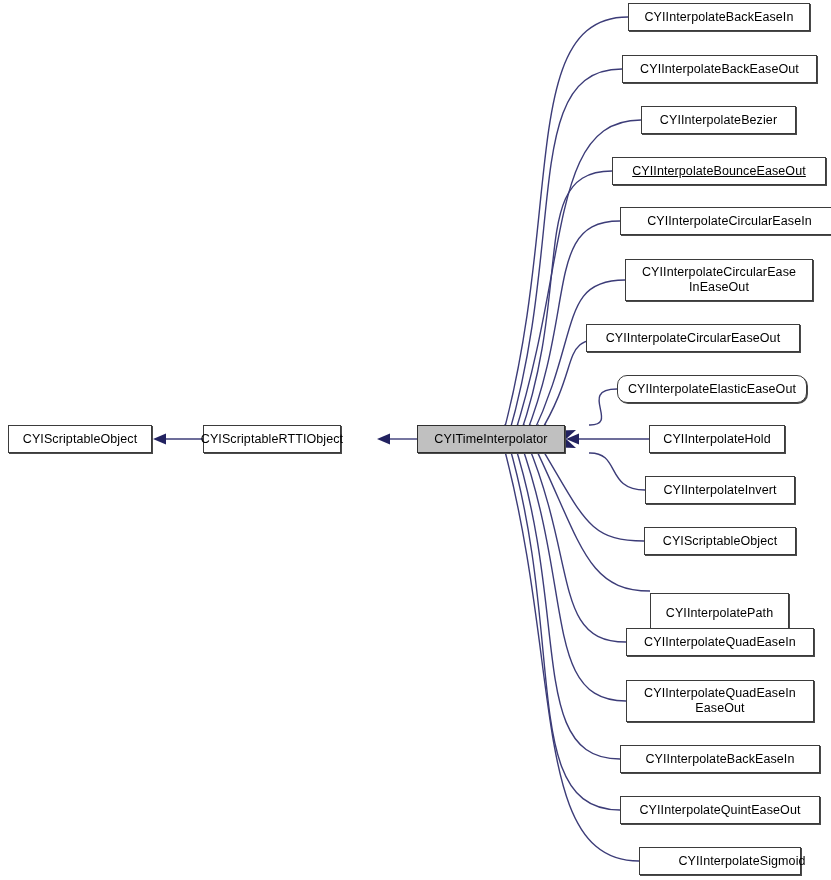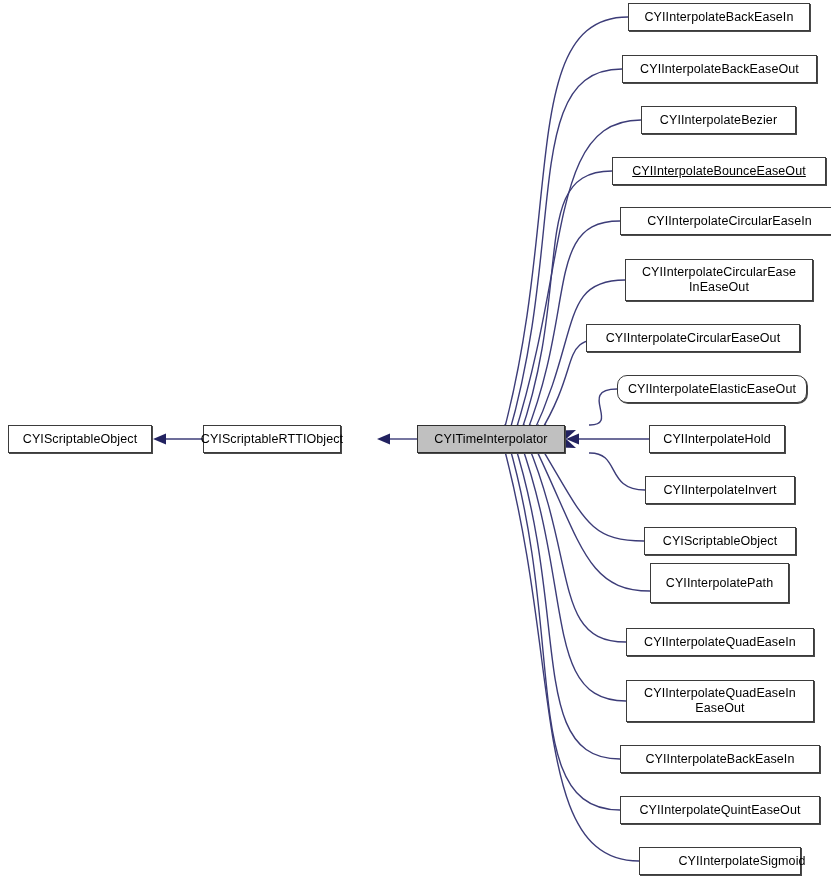--- a/index.html
+++ b/index.html
@@ -109,21 +109,21 @@
       <div class="node" style="left: 641px; top: 106px; width: 155px; height: 28px;"><span class="node-label">CYIInterpolateBezier</span></div>
       <div class="node" style="left: 612px; top: 157px; width: 214px; height: 28px; text-decoration: underline;"><span class="node-label">CYIInterpolateBounceEaseOut</span></div>
       <div class="node" style="left: 620px; top: 207px; width: 219px; height: 28px;"><span class="node-label">CYIInterpolateCircularEaseIn</span></div>
       <div class="node" style="left: 625px; top: 259px; width: 188px; height: 42px;"><span class="node-label">CYIInterpolateCircularEase
 InEaseOut</span></div>
       <div class="node" style="left: 586px; top: 324px; width: 214px; height: 28px;"><span class="node-label">CYIInterpolateCircularEaseOut</span></div>
       <div class="node" style="left: 617px; top: 375px; width: 190px; height: 28px; border-radius: 10px;"><span class="node-label">CYIInterpolateElasticEaseOut</span></div>
       <div class="node" style="left: 649px; top: 425px; width: 136px; height: 28px;"><span class="node-label">CYIInterpolateHold</span></div>
       <div class="node" style="left: 645px; top: 476px; width: 150px; height: 28px;"><span class="node-label">CYIInterpolateInvert</span></div>
       <div class="node" style="left: 644px; top: 527px; width: 152px; height: 28px;"><span class="node-label">CYIScriptableObject</span></div>
-      <div class="node" style="left: 650px; top: 563px; width: 139px; height: 40px;"><span class="node-label">CYIInterpolatePath</span></div>
+      <div class="node" style="left: 650px; top: 593px; width: 139px; height: 40px;"><span class="node-label">CYIInterpolatePath</span></div>
       <div class="node" style="left: 626px; top: 628px; width: 188px; height: 28px;"><span class="node-label">CYIInterpolateQuadEaseIn</span></div>
       <div class="node" style="left: 626px; top: 680px; width: 188px; height: 42px;"><span class="node-label">CYIInterpolateQuadEaseIn
 EaseOut</span></div>
       <div class="node" style="left: 620px; top: 745px; width: 200px; height: 28px;"><span class="node-label">CYIInterpolateBackEaseIn</span></div>
       <div class="node" style="left: 620px; top: 796px; width: 200px; height: 28px;"><span class="node-label">CYIInterpolateQuintEaseOut</span></div>
       <div class="node" style="left: 639px; top: 847px; width: 162px; height: 28px; padding-left: 44px;"><span class="node-label">CYIInterpolateSigmoid</span></div>
     </div>
 
 </div>
 

